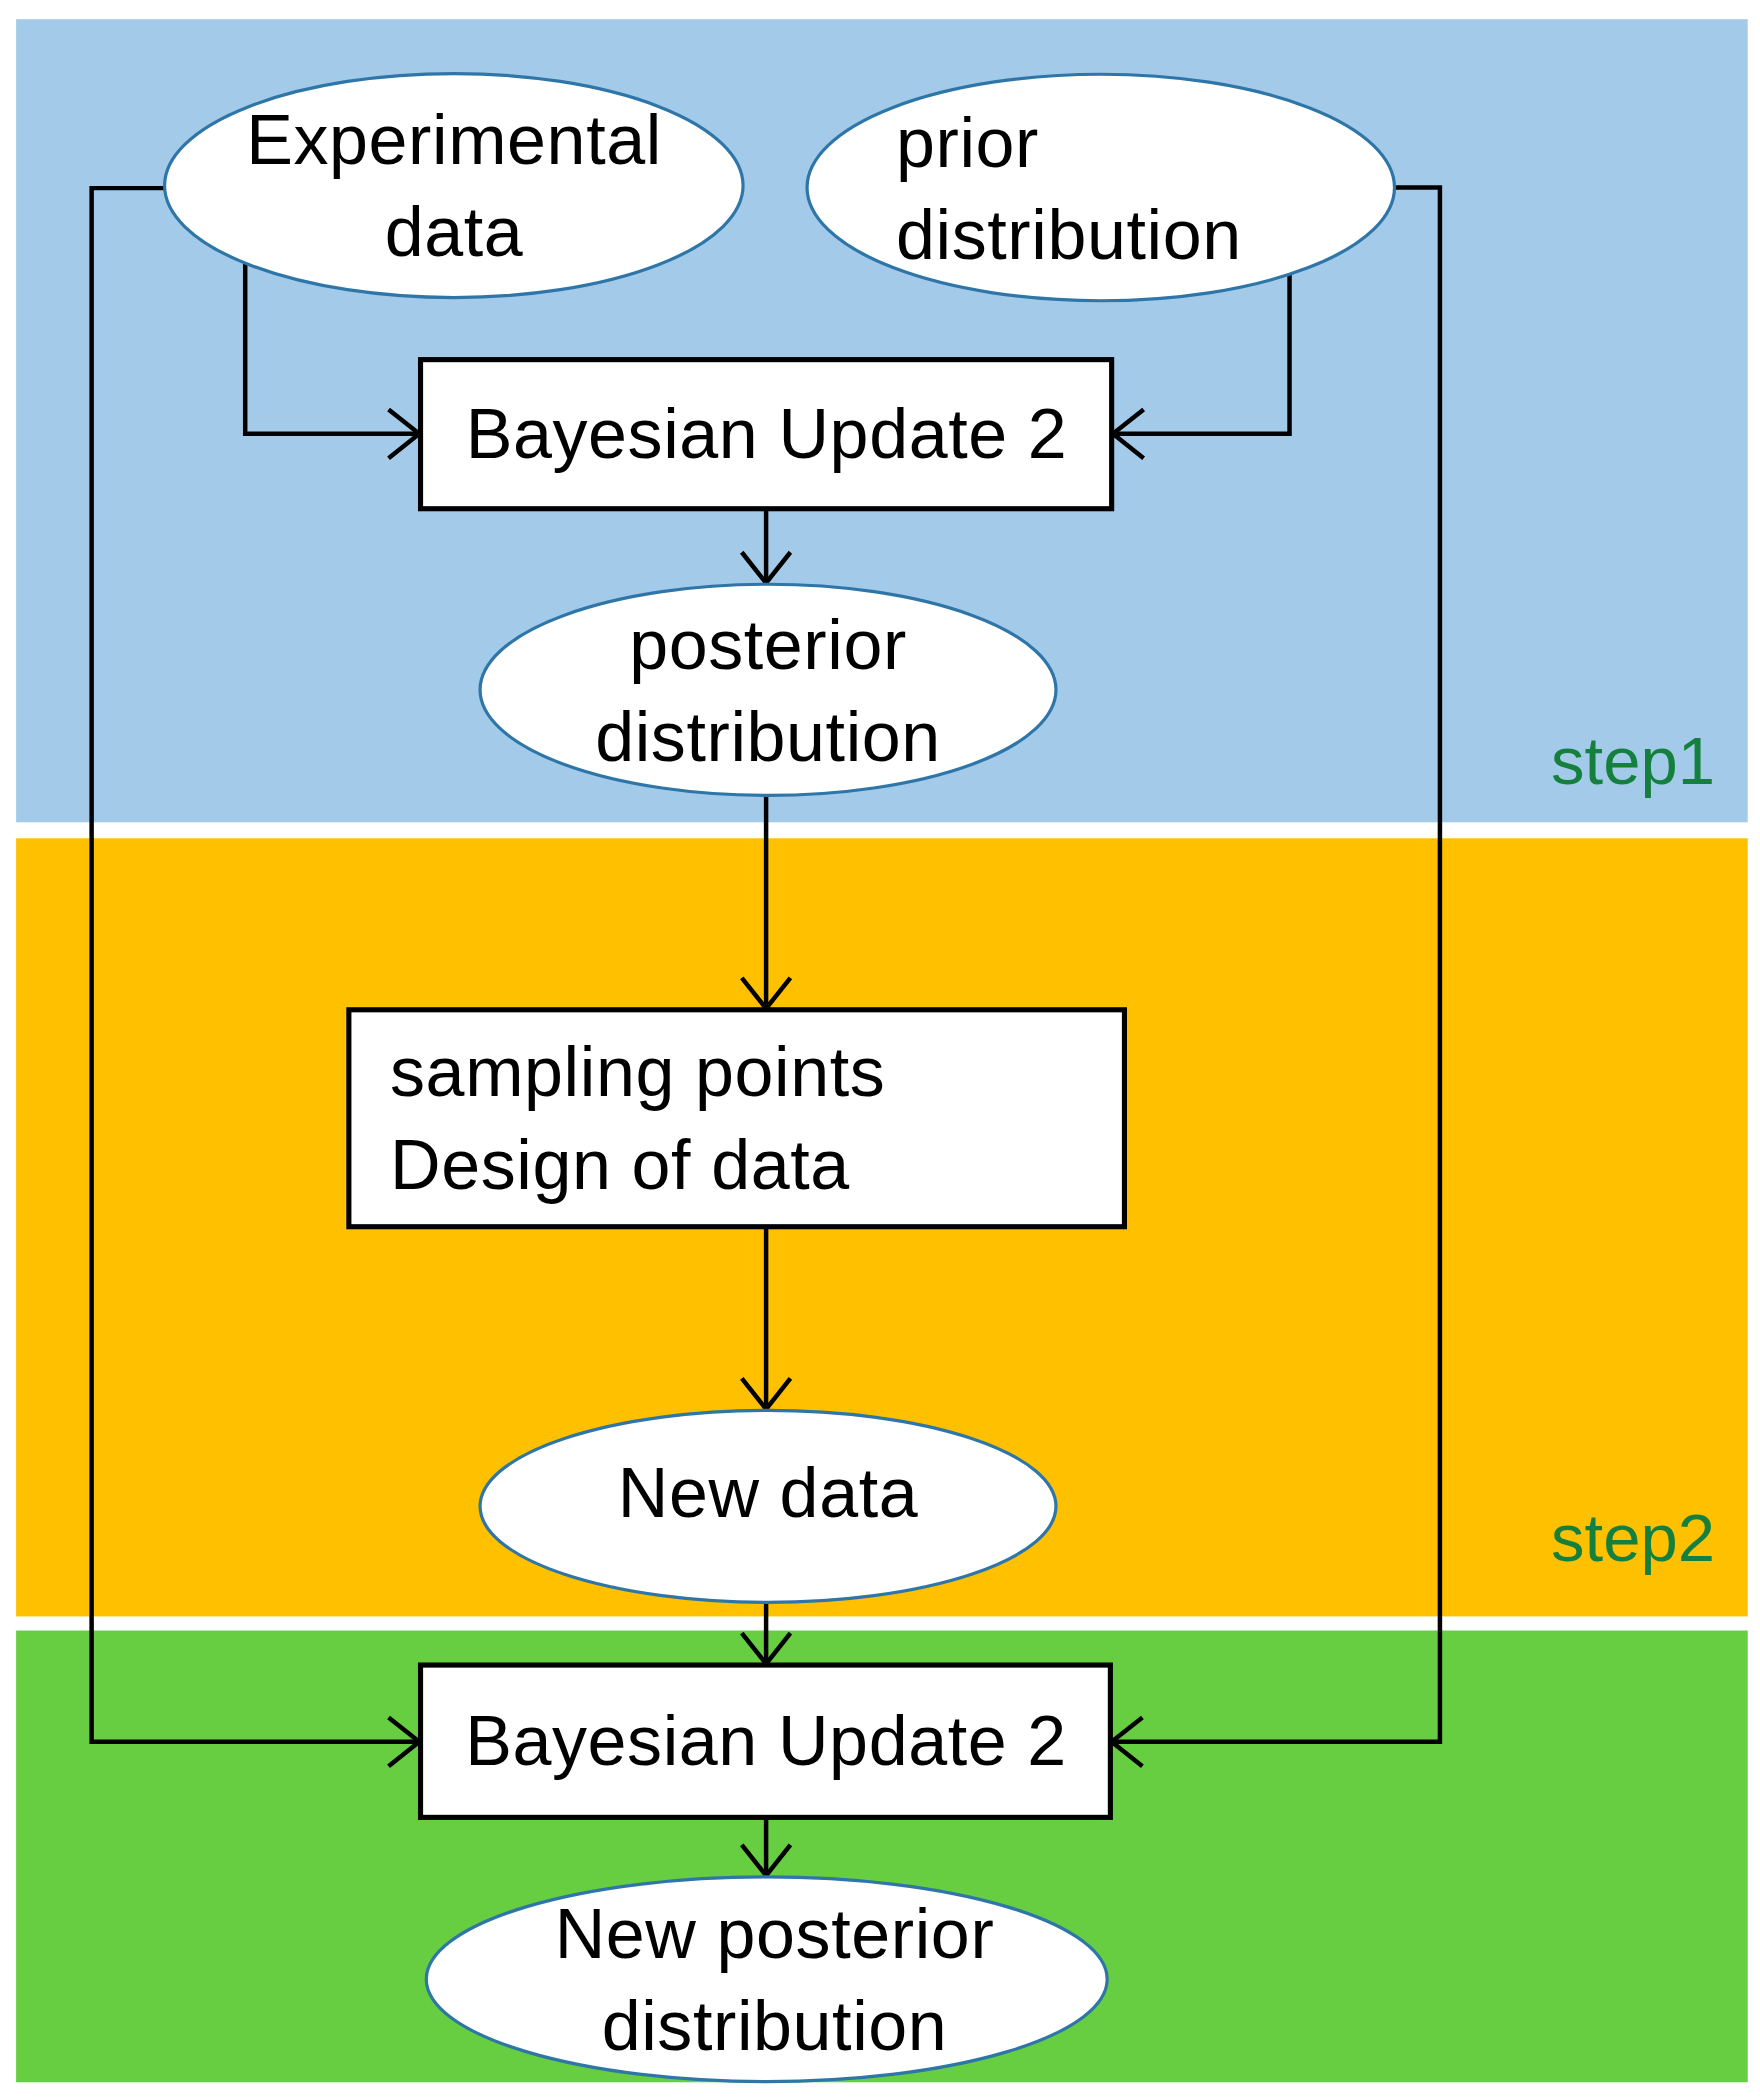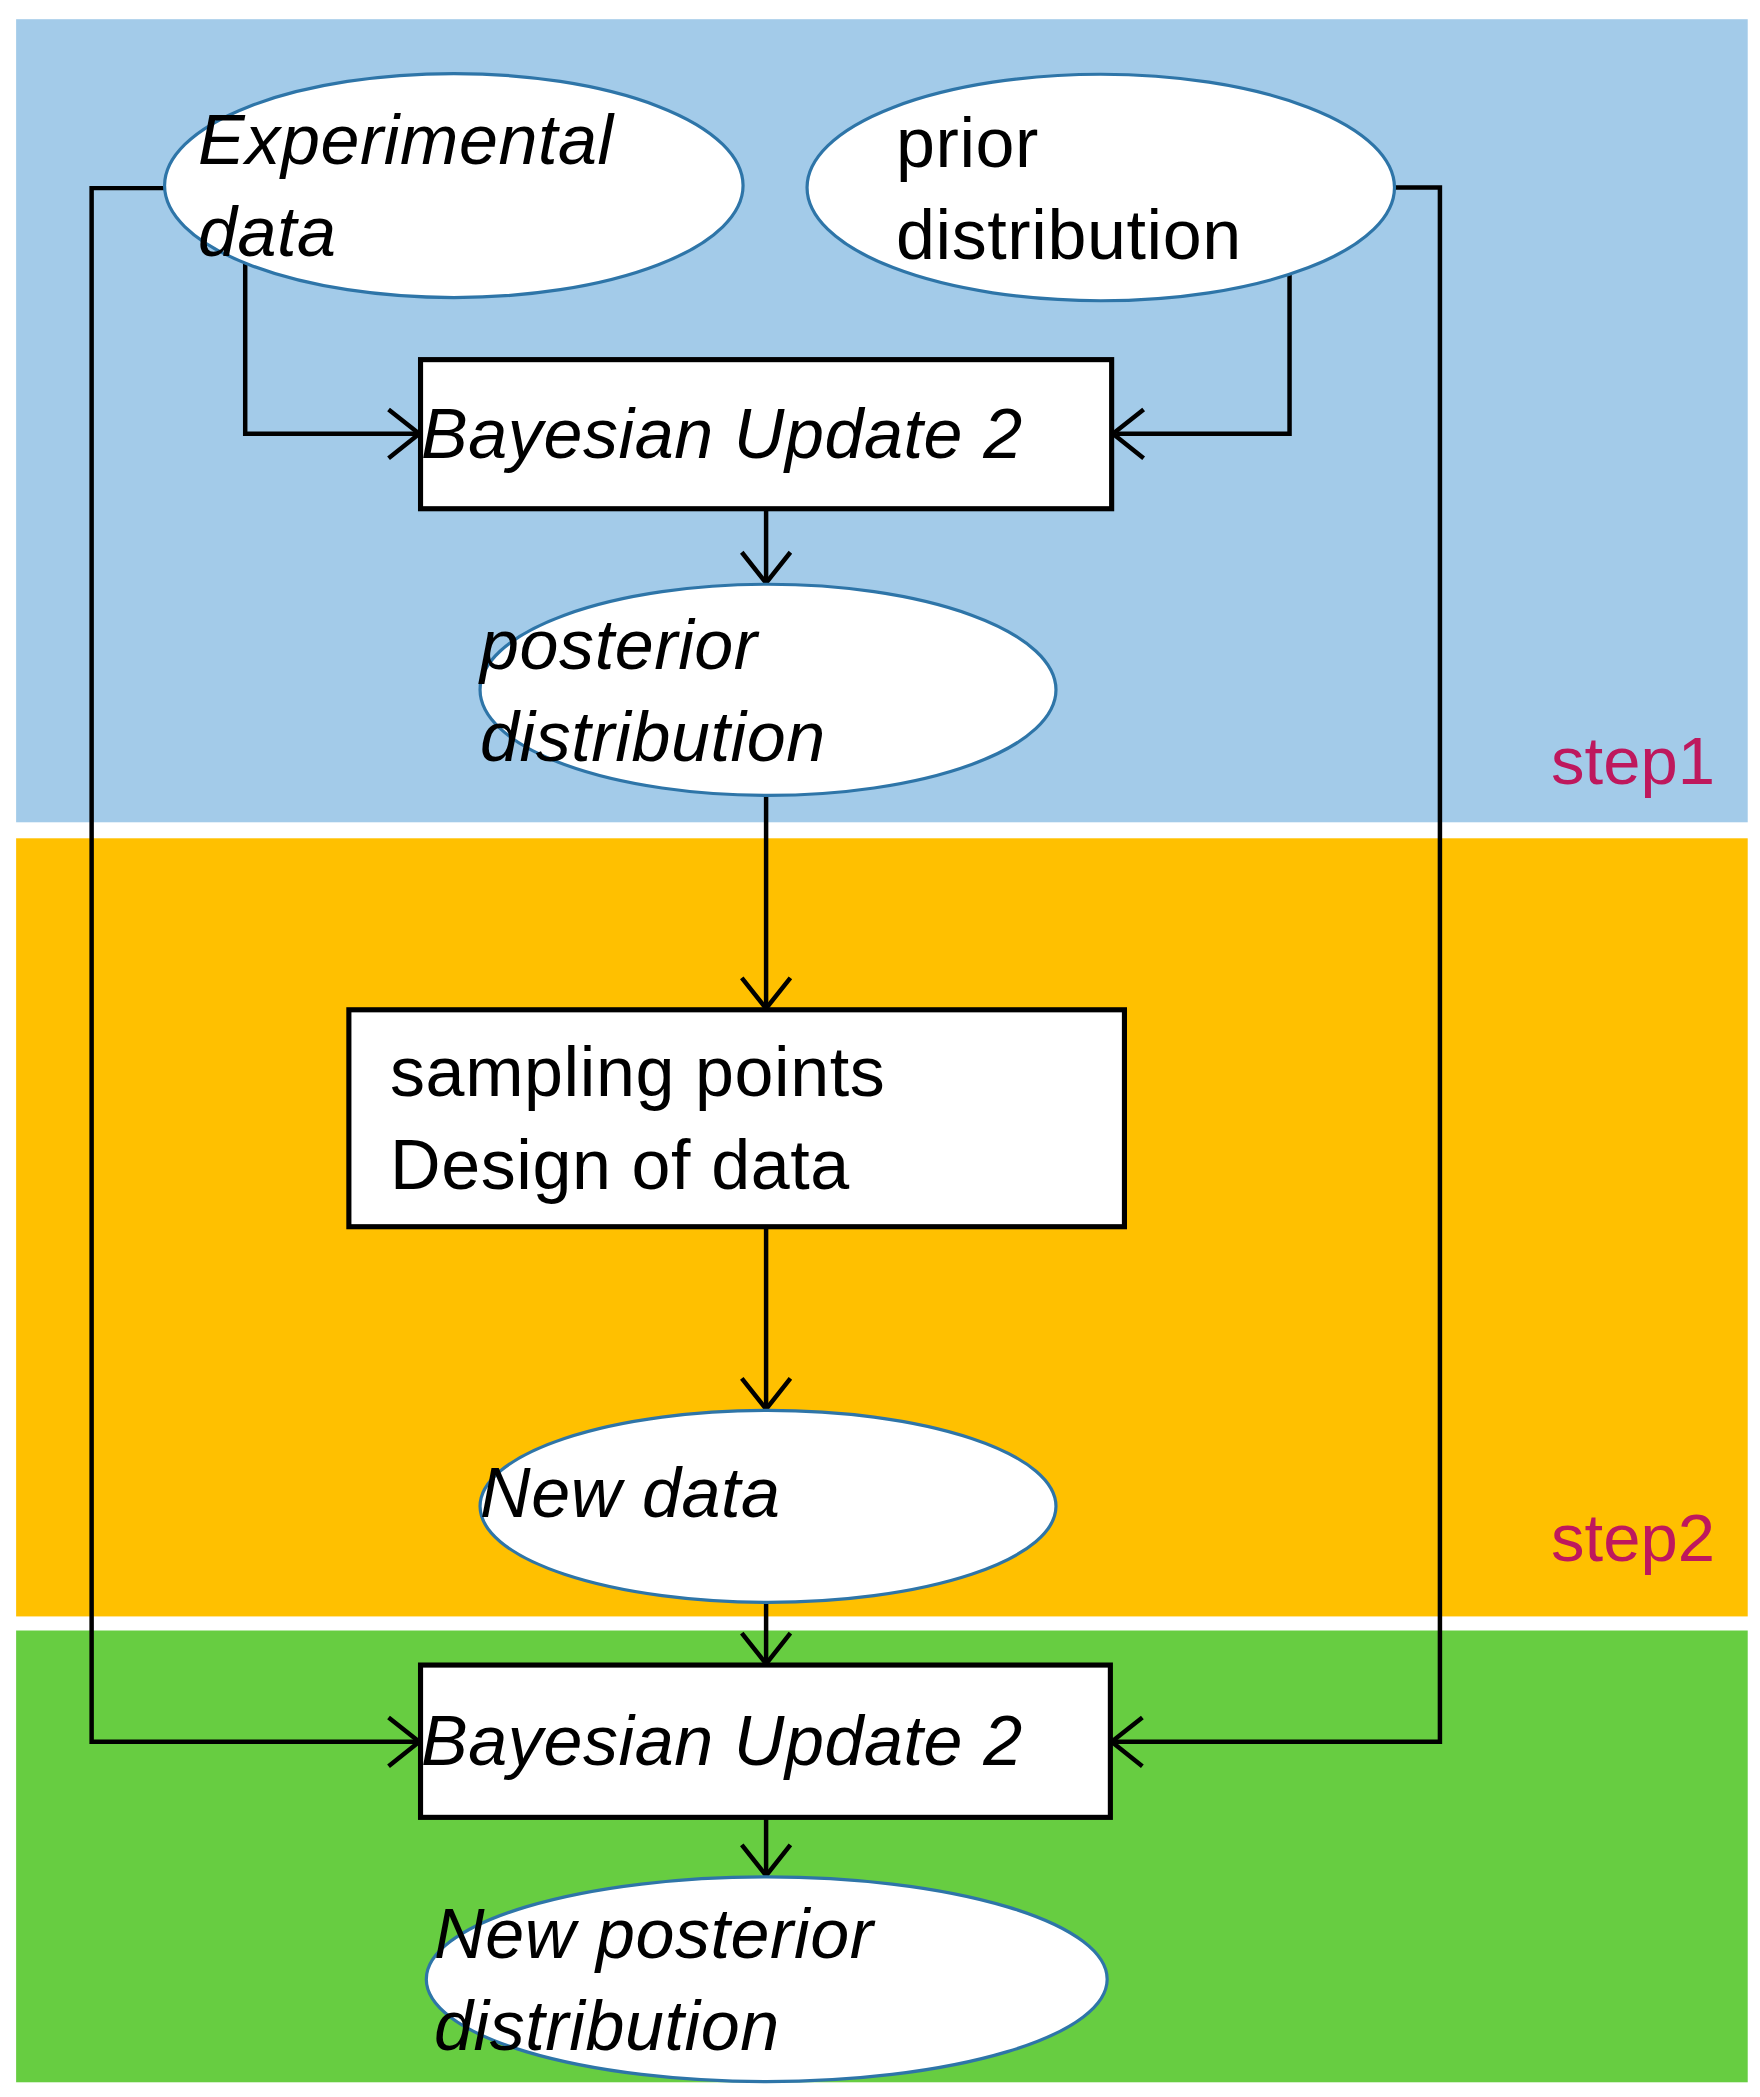--- a/index.html
+++ b/index.html
@@ -24,26 +24,26 @@
     position: absolute;
     display: flex;
     flex-direction: column;
     justify-content: center;
     color: #000000;
     font-size: 70px;
     line-height: 1.32;
     letter-spacing: 0.6px;
     white-space: nowrap;
   }
-  .label.center { align-items: flex-start; text-align: center; font-style: italic; }
+  .label.center { align-items: center; text-align: center; }
   .label.left   { align-items: flex-start; text-align: center; }
   .step-label {
     position: absolute;
     font-size: 67px;
-    color: #be185d;
+    color: #15803d;
     text-align: right;
     white-space: nowrap;
   }
 </style>
 </head>
 <body>
 
 <div class="canvas">
 
   <svg width="1760" height="2097" viewBox="0 0 2750 3277">

